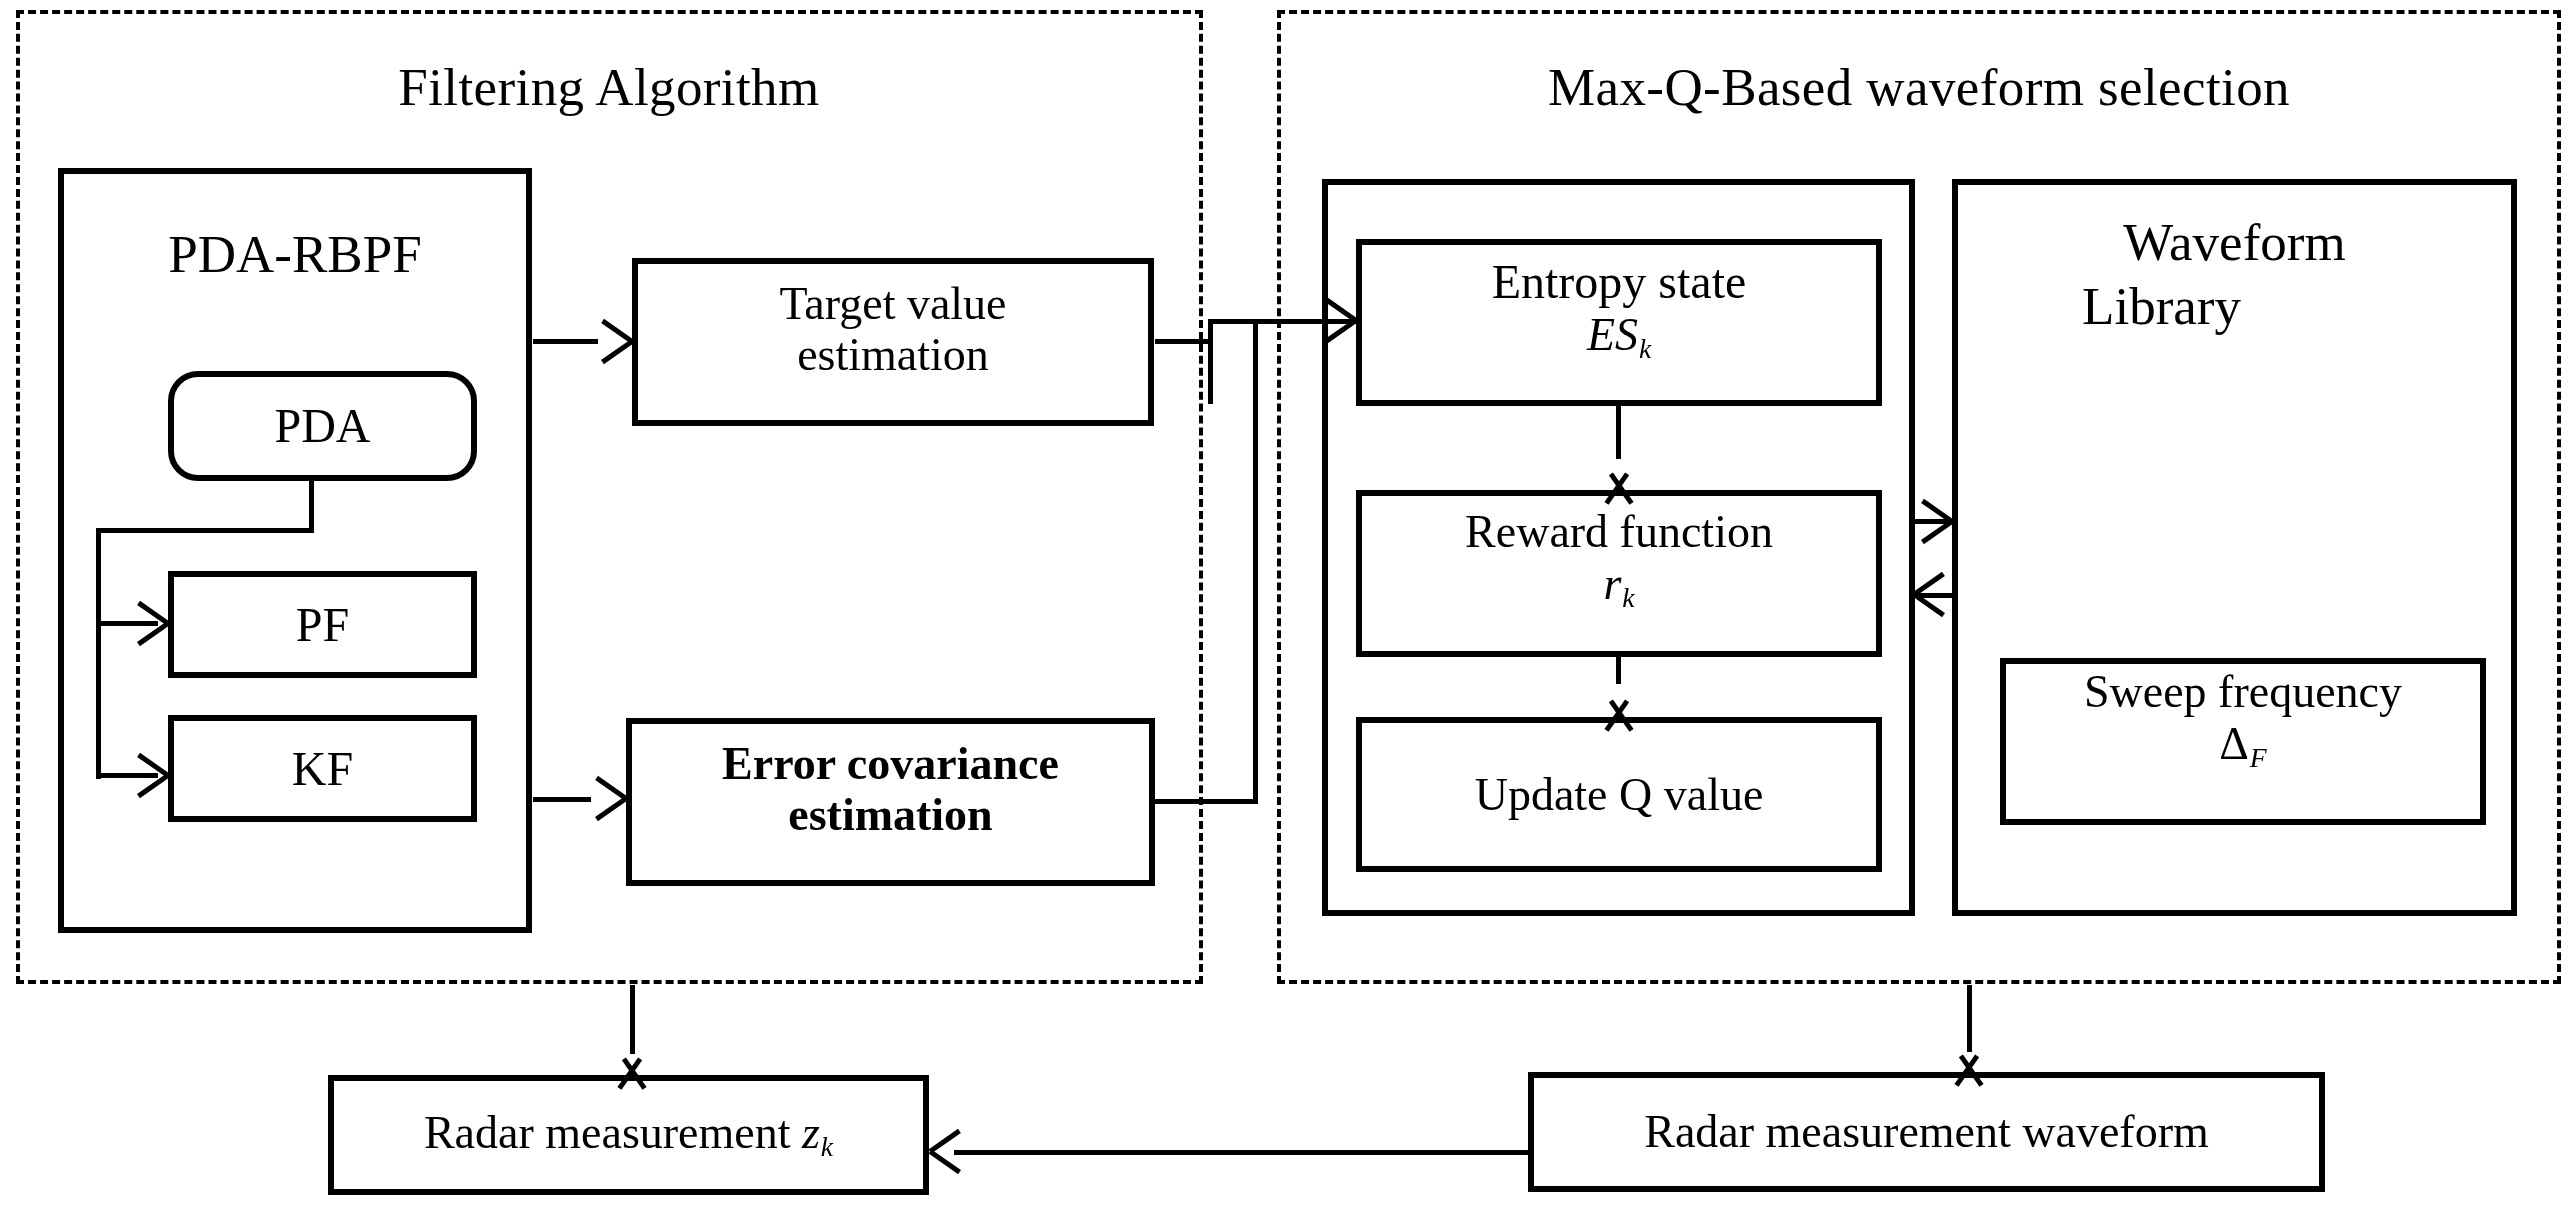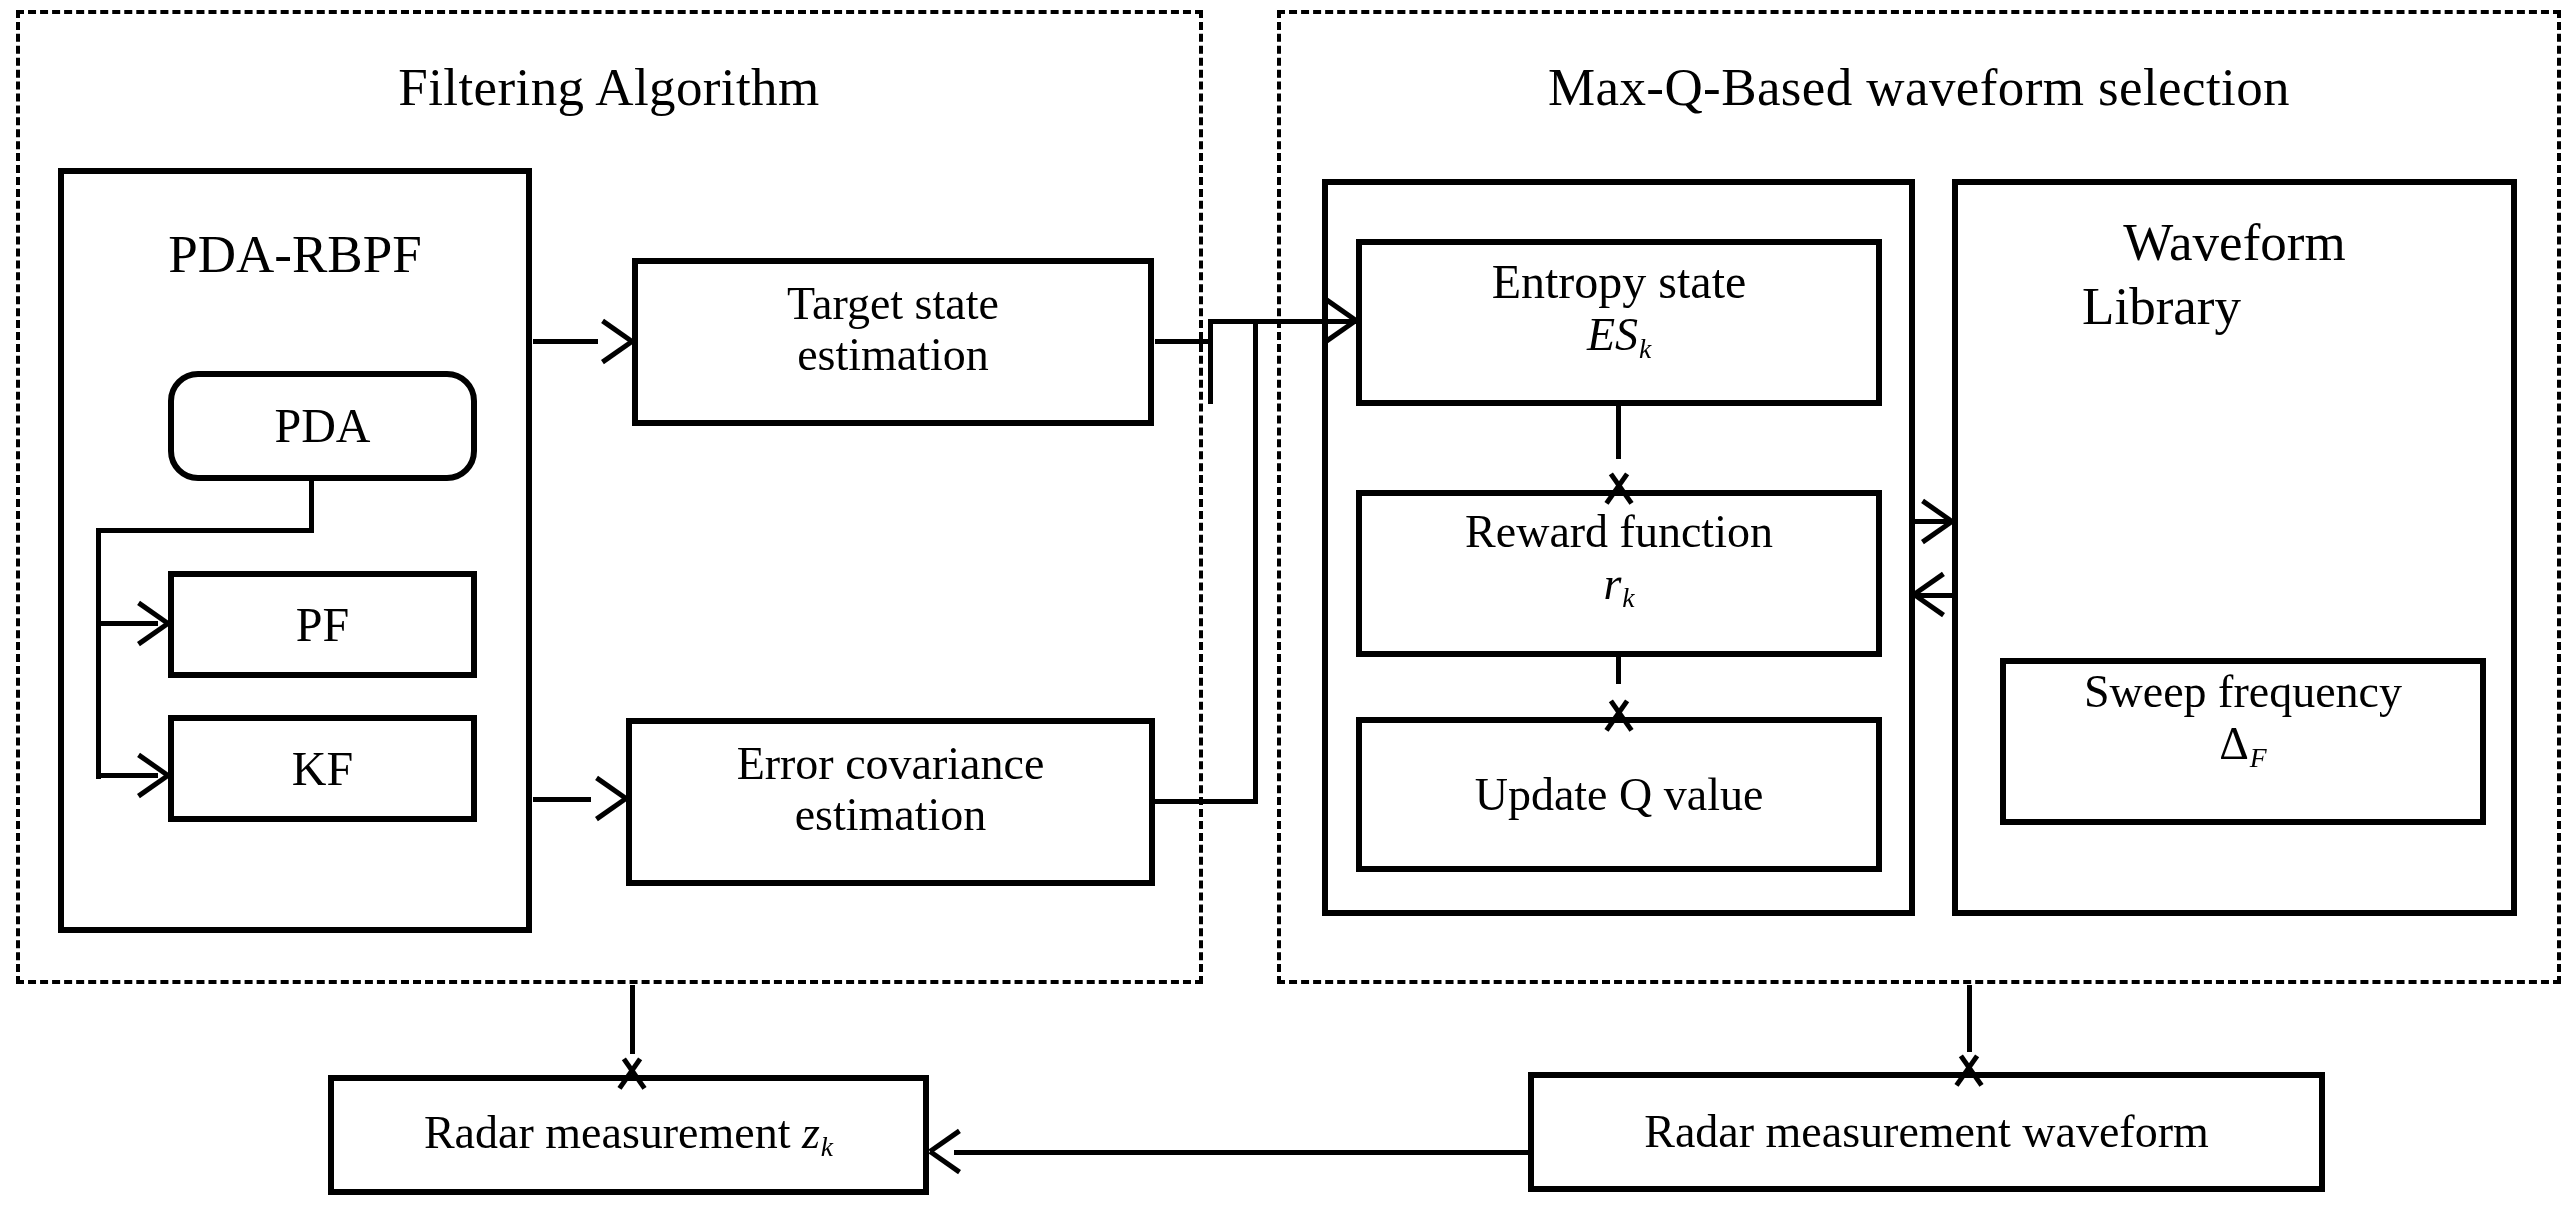--- a/index.html
+++ b/index.html
@@ -124,30 +124,30 @@
   <div class="vline" style="left:96px; top:528px; height:251px;"></div>
 
   <div class="hline" style="left:96px; top:621px; width:62px;"></div>
   <div class="arrow-right" style="left:168px; top:624px;"></div>
 
   <div class="hline" style="left:96px; top:773px; width:62px;"></div>
   <div class="arrow-right" style="left:168px; top:776px;"></div>
 
   <div class="solid-box" style="left:632px; top:258px; width:522px; height:168px; display:block;">
     <div style="padding-top:13.7px;">
-      <div class="box-text" style="font-size:46px;">Target state</div>
+      <div class="box-text" style="font-size:46px;">Target value</div>
       <div class="box-text" style="font-size:46px;">estimation</div>
     </div>
   </div>
 
   <div class="hline" style="left:533px; top:339px; width:65px;"></div>
   <div class="arrow-right" style="left:632px; top:342px;"></div>
 
   <div class="solid-box" style="left:626px; top:718px; width:529px; height:168px; display:block;">
-    <div style="padding-top:13.7px;">
+    <div style="padding-top:13.7px;font-weight:bold;">
       <div class="box-text" style="font-size:46px;">Error covariance</div>
       <div class="box-text" style="font-size:46px;">estimation</div>
     </div>
   </div>
 
   <div class="hline" style="left:533px; top:797px; width:58px;"></div>
   <div class="arrow-right" style="left:626px; top:799px;"></div>
 
   <div class="dashed-group" style="left:1277px; top:10.3px; width:1284px; height:974px;"></div>
 

